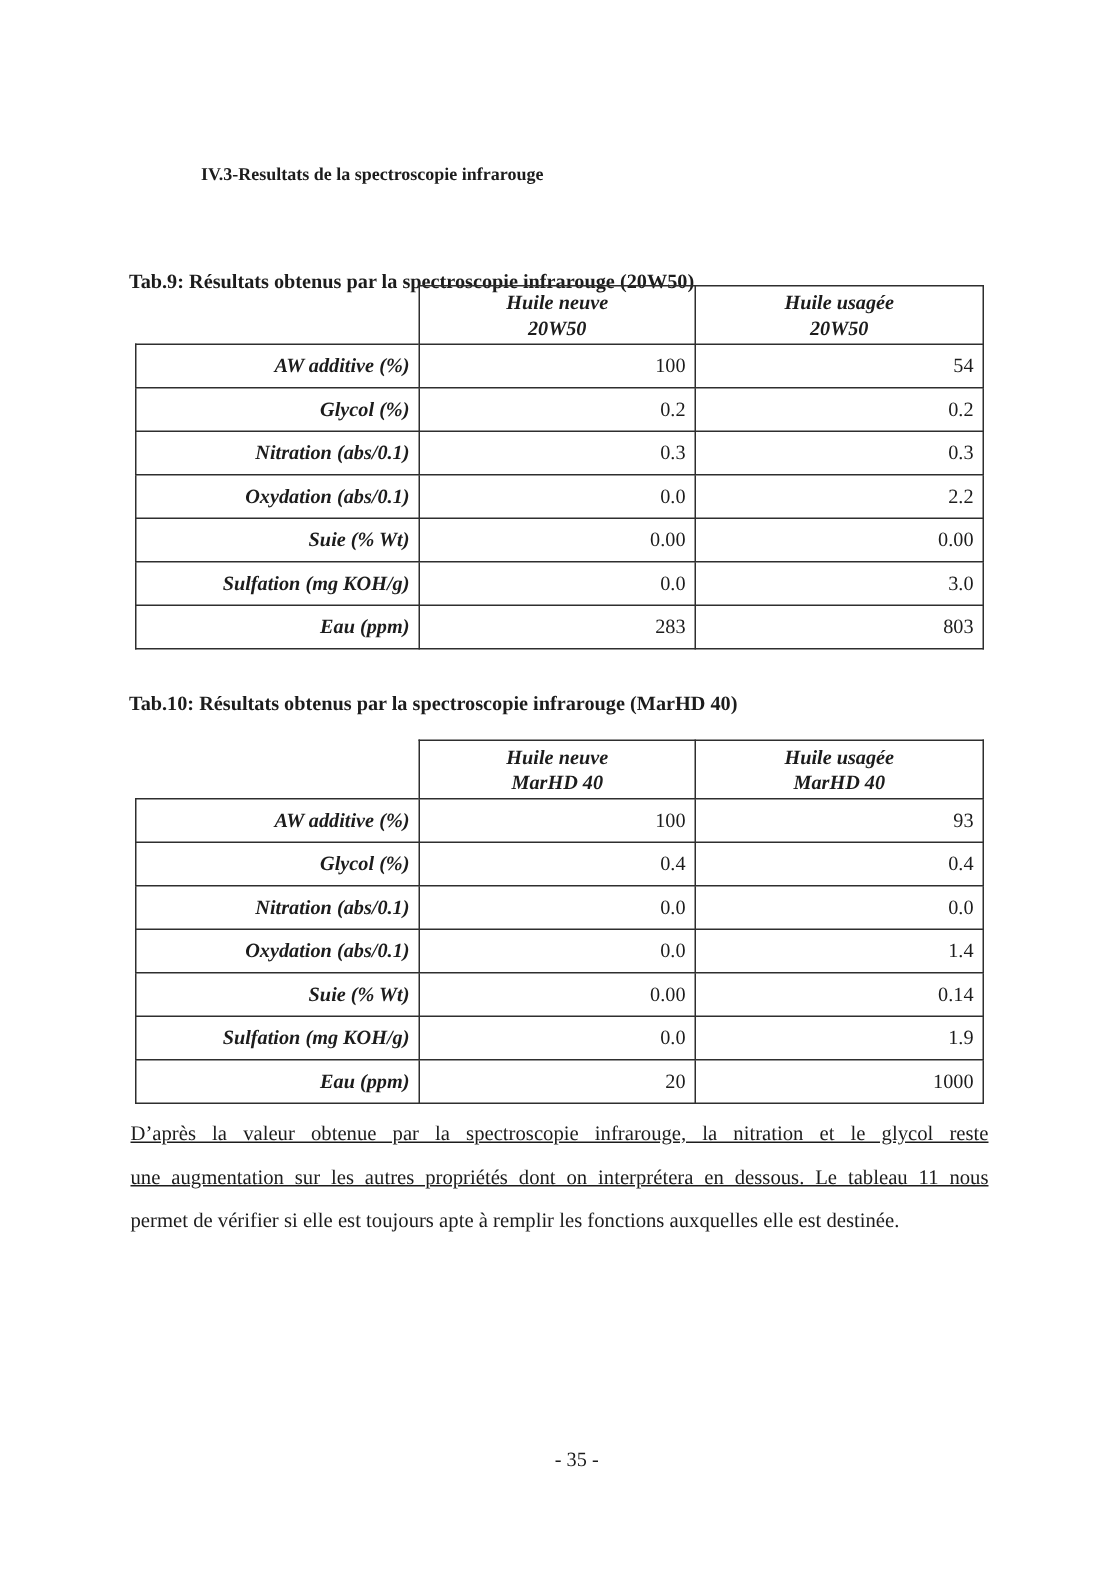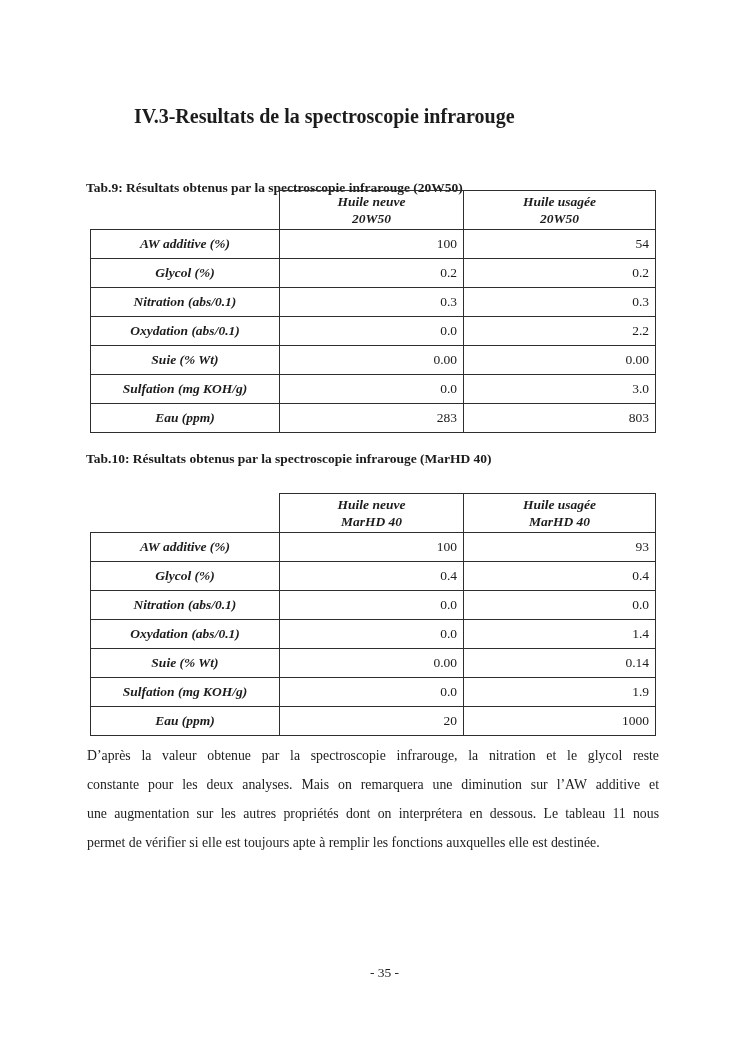--- a/index.html
+++ b/index.html
@@ -10,35 +10,35 @@
     margin: 0 auto;
     background: #ffffff;
     font-family: "Liberation Serif", "DejaVu Serif", serif;
     color: #1c1c1c;
     overflow: hidden;
   }
   .heading {
     position: absolute;
     left: 134px;
     top: 106px;
-    font-size: 20px;
+    font-size: 12px;
     font-weight: bold;
     line-height: 20px;
     white-space: nowrap;
   }
   .caption {
     position: absolute;
     left: 86px;
     font-size: 13.5px;
     font-weight: bold;
     line-height: 16px;
     white-space: nowrap;
   }
   .caption-1 { top: 158px; margin-top: 22px; }
-  .caption-2 { top: 451px; }
+  .caption-2 { top: 461px; }
   table.results {
     position: absolute;
     left: 90px;
     width: 565px;
     border-collapse: collapse;
     table-layout: fixed;
     font-size: 13.5px;
     padding-left: 20px;
   }
   .table-1 { top: 190px; }
@@ -59,40 +59,40 @@
     height: 38px;
     font-weight: bold;
     font-style: italic;
     text-align: center;
     line-height: 17px;
   }
   table.results tbody td { height: 28px; }
   table.results td.row-label {
     font-weight: bold;
     font-style: italic;
-    text-align: center;
+    text-align: right;
   }
   table.results td.value {
     text-align: right;
     font-weight: normal;
   }
   .paragraph {
     position: absolute;
     left: 87px;
     top: 741px;
     width: 572px;
     font-size: 13.8px;
   }
   .paragraph .pline {
     height: 29px;
     line-height: 29px;
     text-align: justify;
     white-space: normal;
   }
-  .paragraph .pline.justify-full { text-align-last: justify; }
+  .paragraph .pline.justify-full { text-align-last: justify; text-decoration: underline; }
   .page-number {
     position: absolute;
     left: 12px;
     top: 965px;
     width: 745px;
     text-align: center;
     font-size: 13.5px;
   }
 </style>
 </head>
@@ -215,20 +215,19 @@
       <tr>
         <td class="row-label">Eau (ppm)</td>
         <td class="value">20</td>
         <td class="value">1000</td>
       </tr>
     </tbody>
   </table>
 
   <div class="paragraph">
     <div class="pline justify-full">D’après la valeur obtenue par la spectroscopie infrarouge, la nitration et le glycol reste</div>
-    <div class="pline justify-full">constante pour les deux analyses. Mais on remarquera une diminution sur l’AW additive et</div>
     <div class="pline justify-full">une augmentation sur les autres propriétés dont on interprétera en dessous. Le tableau 11 nous</div>
     <div class="pline">permet de vérifier si elle est toujours apte à remplir les fonctions auxquelles elle est destinée.</div>
   </div>
 
   <div class="page-number">- 35 -</div>
 
 </div>
 
 </body></html>

